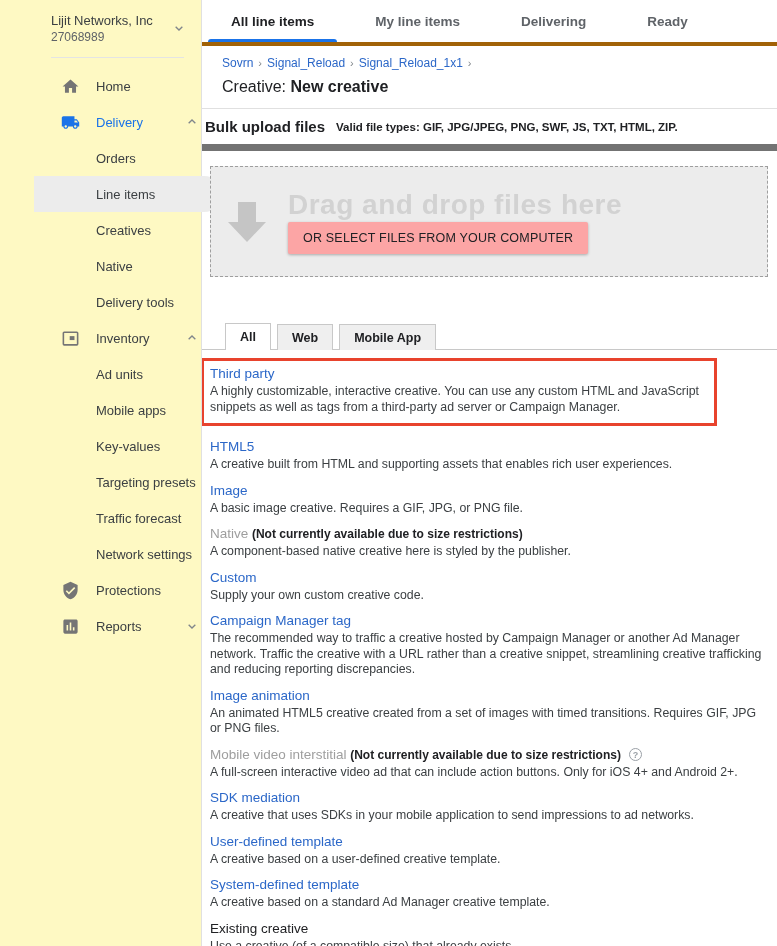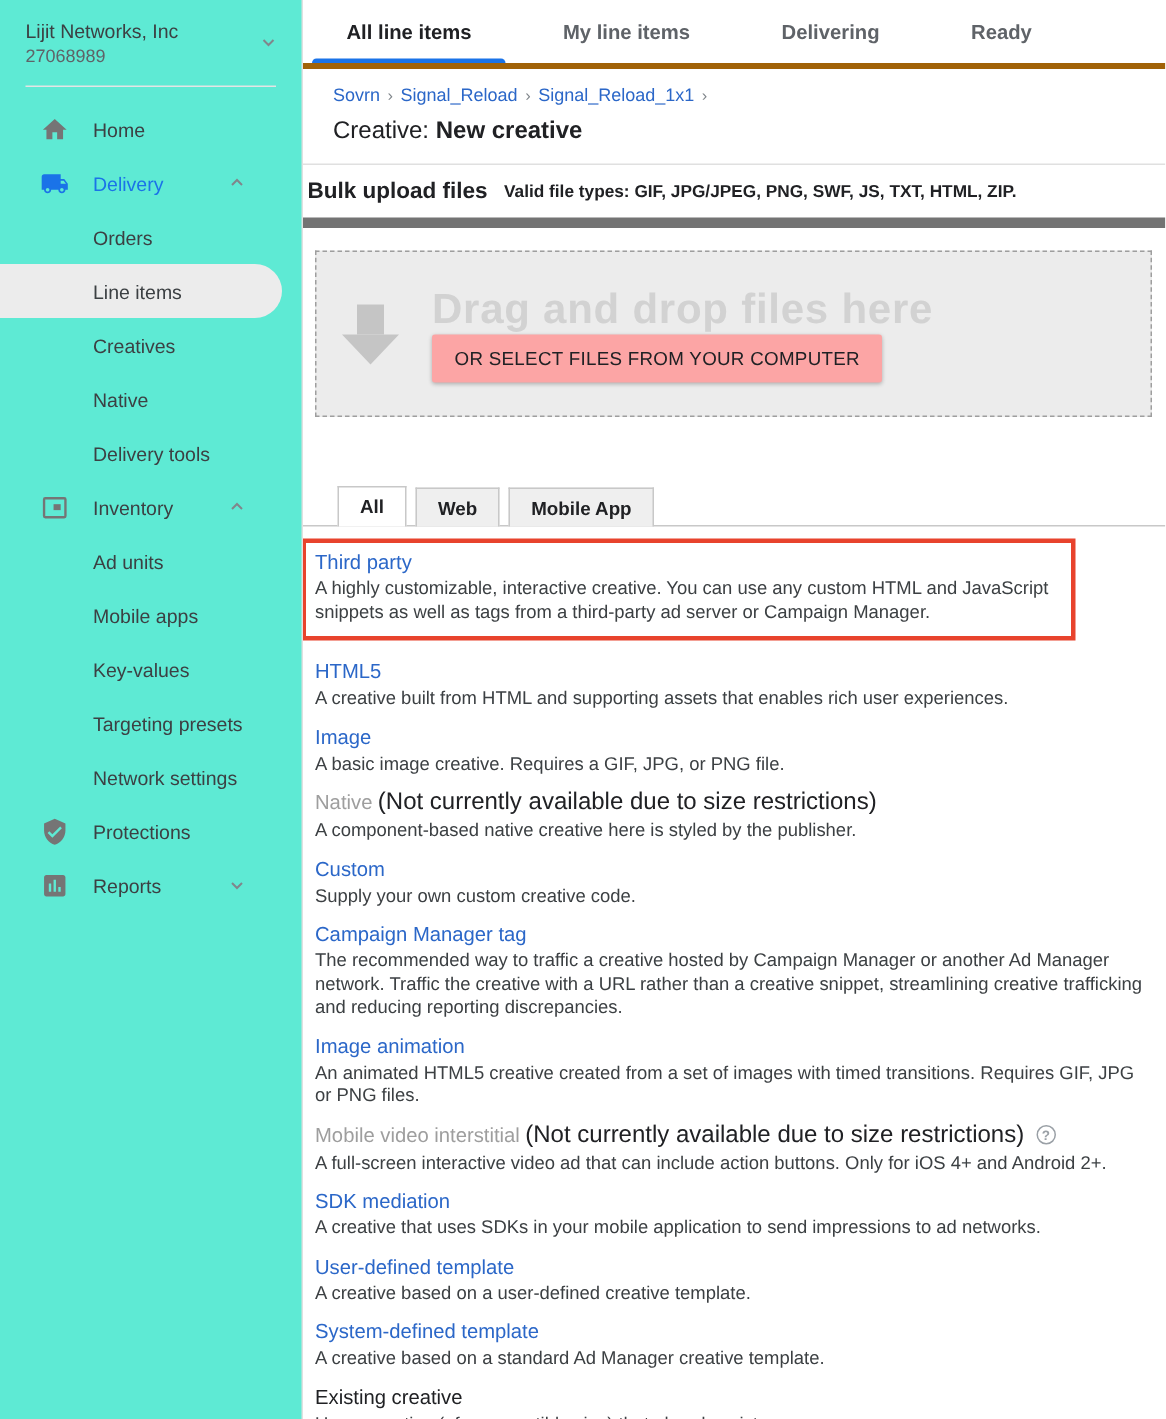--- a/index.html
+++ b/index.html
@@ -6,21 +6,21 @@
   html, body { margin: 0; padding: 0; }
   body {
     width: 777px; height: 946px; overflow: hidden;
     background: #fff; color: #202124;
     font-family: "Liberation Sans", sans-serif;
     font-size: 13px;
   }
   .app { display: flex; width: 777px; height: 946px; }
 
   
-  .sidebar { width: 202px; min-width: 202px; border-right: 1px solid #e0e0e0; background: #5eead4; padding-top: 8px; }
+  .sidebar { width: 202px; min-width: 202px; border-right: 1px solid #e0e0e0; background: #fef9c3; padding-top: 8px; padding-left: 34px; }
   .account { display: flex; align-items: flex-start; padding: 4px 14px 10px 17px; cursor: pointer; }
   .account-text { flex: 1; }
   .account-name { font-size: 13px; color: #3c4043; line-height: 17px; }
   .account-id { font-size: 12px; color: #5f6368; line-height: 16px; }
   .account-chevron { margin-top: 8px; }
   .account-divider { border-bottom: 1px solid #e4e4e4; margin: 2px 17px 10px 17px; }
 
   .nav-item { display: flex; align-items: center; height: 36px; width: 188px; cursor: pointer; }
   .nav-item.selected { background: #ececec; border-radius: 0 18px 18px 0; }
   .nav-icon { width: 20px; height: 20px; margin-left: 26px; display: inline-flex; align-items: center; justify-content: center; }
@@ -66,21 +66,21 @@
   .ctab { border: 1px solid #c8c8c8; border-bottom: none; background: #efefef; padding: 6px 14px 5px 14px;
           font-size: 12.5px; font-weight: bold; color: #202124; margin-right: 6px; margin-bottom: -1px; cursor: pointer; }
   .ctab.active { background: #fff; padding-bottom: 6px; }
 
   .creative-list { padding: 8px 9px 0 8px; }
   .citem { margin-bottom: 9px; width: 560px; }
   .citem .cname { font-size: 13.5px; line-height: 17px; text-decoration: none; }
   .citem .cname.link { color: #2b67c8; cursor: pointer; }
   .citem .cname.disabled { color: #9e9e9e; }
   .citem .cname.plain { color: #202124; }
-  .cnote { font-size: 16px; color: #202124; }
+  .cnote { font-size: 12px; color: #202124; font-weight: bold; }
   .chelp { display: inline-flex; align-items: center; justify-content: center; width: 13px; height: 13px;
            border: 1.5px solid #9aa0a6; border-radius: 50%; color: #9aa0a6; font-size: 9px; font-weight: bold;
            margin-left: 8px; vertical-align: 1px; cursor: pointer; }
   .cdesc { font-size: 12.3px; color: #3c4043; line-height: 15.5px; margin-top: 2px; }
   .citem.highlighted { border: 3px solid #e8432d; padding: 4px 8px 8px 6px; margin-left: -9px; width: 516px; margin-bottom: 12px; }
 </style>
 </head>
 <body>
 
 <div class="app">
@@ -155,20 +155,23 @@
         <div class="nav-item sub">
           <span class="nav-label">Mobile apps</span>
         </div>
         <div class="nav-item sub">
           <span class="nav-label">Key-values</span>
         </div>
         <div class="nav-item sub">
           <span class="nav-label">Targeting presets</span>
         </div>
         <div class="nav-item sub">
+          <span class="nav-label">Traffic forecast</span>
+        </div>
+        <div class="nav-item sub">
           <span class="nav-label">Network settings</span>
         </div>
         <div class="nav-item">
           <span class="nav-icon">
             <svg viewBox="0 0 24 24" fill="#757575">
               <path d="M12 1L3 5v6c0 5.55 3.84 10.74 9 12 5.16-1.26 9-6.45 9-12V5l-9-4zm-2 16l-4-4 1.41-1.41L10 14.17l6.59-6.59L18 9l-8 8z"></path>
             </svg>
           </span>
           <span class="nav-label">Protections</span>
         </div>

